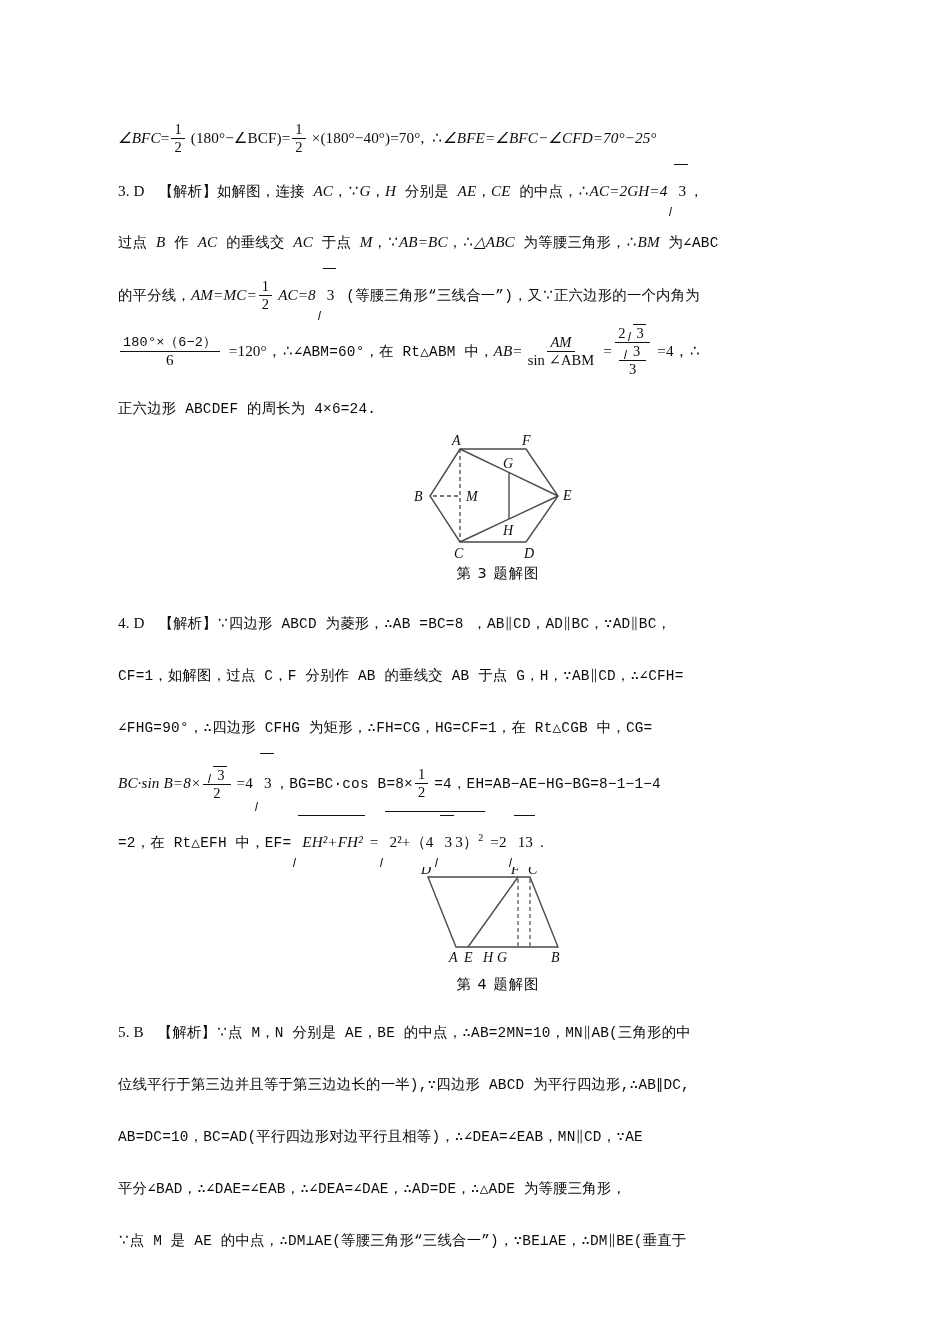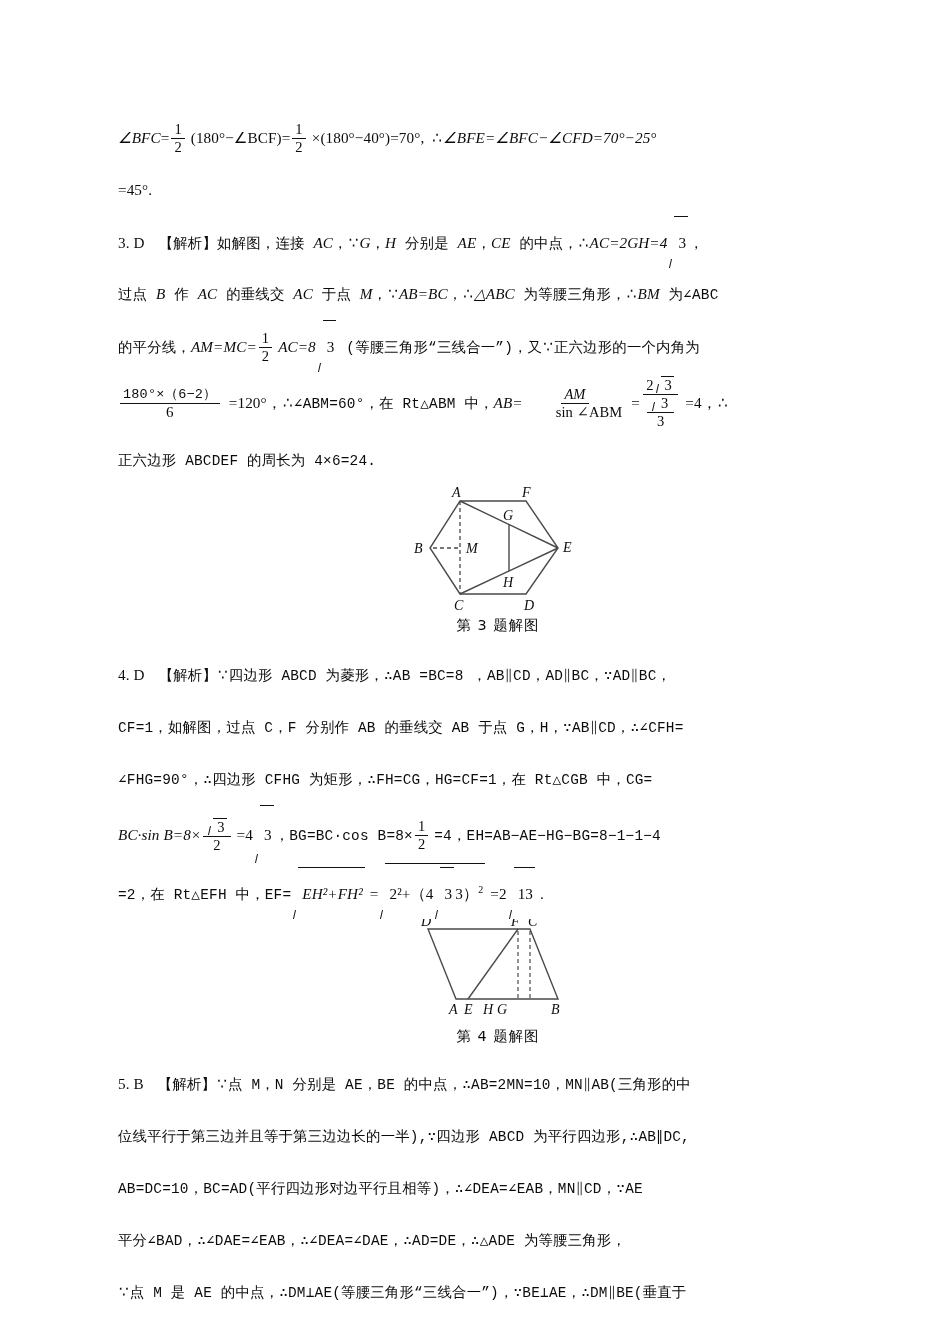--- a/index.html
+++ b/index.html
@@ -121,23 +121,20 @@
 
   <div class="line">
     <span class="ital">∠BFC</span><span class="num">=</span><span class="frac">
         <span class="n">1</span>
         <span class="d">2</span>
       </span><span class="spc-s"></span><span class="num ital">(180°−∠BCF)=</span><span class="frac">
         <span class="n">1</span>
         <span class="d">2</span>
       </span><span class="spc-s"></span><span class="num">×(180°−40°)=70°,</span><span class="spc"></span><span class="therefore">∴</span><span class="ital">∠BFE=∠BFC−∠CFD=70°−25°</span>
   </div>
-  <div class="line">
-    <span class="num">=45°.</span>
-  </div>
 
   <div class="line">
     <span class="num">3.</span><span class="spc-s"></span><span class="num">D</span><span class="spc-l"></span><span class="cn">【解析】</span><span class="cn">如解图，连接 </span><span class="ital">AC</span><span class="cn">，</span><span class="because">∵</span><span class="ital">G</span><span class="cn">，</span><span class="ital">H</span><span class="cn"> 分别是 </span><span class="ital">AE</span><span class="cn">，</span><span class="ital">CE</span><span class="cn"> 的中点，</span><span class="therefore">∴</span><span class="ital">AC=2GH=4</span><span class="sqrt"><span class="rad num">3</span></span><span class="cn">，</span>
   </div>
 
   <div class="line">
     <span class="cn">过点 </span><span class="ital">B</span><span class="cn"> 作 </span><span class="ital">AC</span><span class="cn"> 的垂线交 </span><span class="ital">AC</span><span class="cn"> 于点 </span><span class="ital">M</span><span class="cn">，</span><span class="because">∵</span><span class="ital">AB=BC</span><span class="cn">，</span><span class="therefore">∴</span><span class="ital">△ABC</span><span class="cn"> 为等腰三角形，</span><span class="therefore">∴</span><span class="ital">BM</span><span class="cn"> 为∠ABC</span>
   </div>
 
   <div class="line">
@@ -146,21 +143,21 @@
         <span class="d">2</span>
       </span><span class="spc-s"></span><span class="ital">AC=8</span><span class="sqrt"><span class="rad num">3</span></span><span class="cn"> (等腰三角形“三线合一”)，又</span><span class="because">∵</span><span class="cn">正六边形的一个内角为</span>
   </div>
 
   <div class="line" style="line-height:62px;height:62px;">
     <span class="frac big">
         <span class="n cn" style="font-size:13.5px;">180°×（6−2）</span>
         <span class="d num">6</span>
       </span><span class="spc"></span><span class="num">=120°，</span><span class="therefore">∴</span><span class="cn">∠ABM=60°，在 Rt△ABM 中，</span><span class="ital">AB=</span><span class="frac">
         <span class="n ital">AM</span>
-        <span class="d" style="font-style:normal;margin-left:28px;">sin ∠ABM</span>
+        <span class="d" style="font-style:normal;">sin ∠ABM</span>
       </span><span class="spc-s"></span><span class="num">=</span><span class="frac">
         <span class="n"><span>2</span><span class="sqrt"><span class="rad num">3</span></span></span>
         <span class="d"><span class="frac">
             <span class="n"><span class="sqrt"><span class="rad num">3</span></span></span>
             <span class="d num">3</span>
           </span></span>
       </span><span class="spc-s"></span><span class="num">=4，</span><span class="therefore">∴</span>
   </div>
 
   <div class="line">

